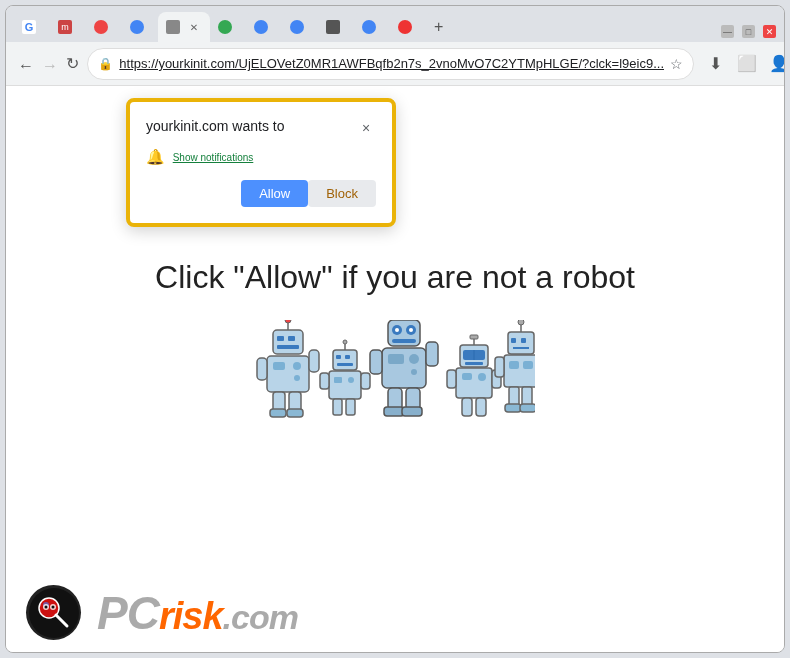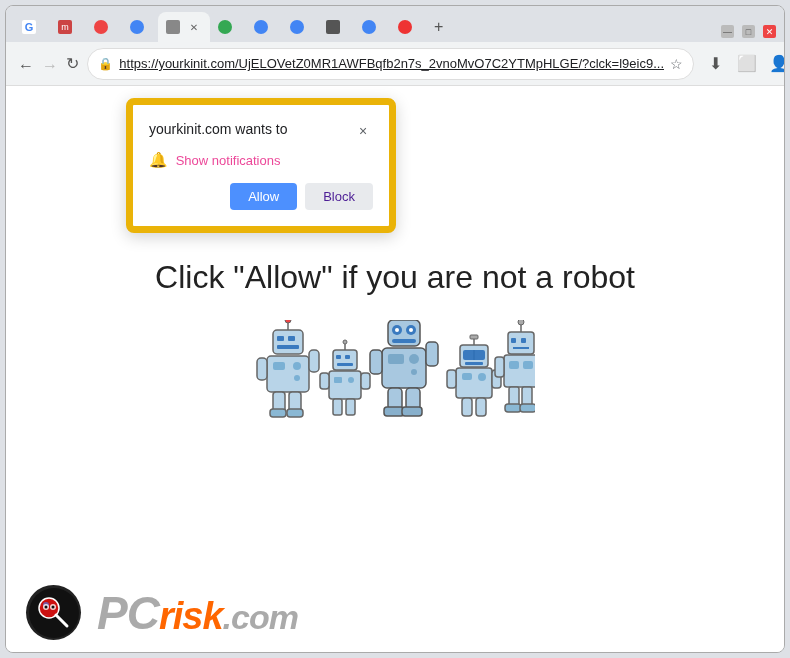--- a/index.html
+++ b/index.html
@@ -166,21 +166,21 @@
       overflow: hidden;
     }
 
     
     .notification-popup {
       position: absolute;
       top: 12px;
       left: 120px;
       width: 270px;
       background: #fff;
-      border: 7px solid #eab308;
+      border: 4px solid #eab308;
       border-radius: 8px;
       box-shadow: 0 4px 16px rgba(0,0,0,0.18);
       padding: 16px;
       z-index: 100;
     }
 
     .popup-header {
       display: flex;
       justify-content: space-between;
       align-items: flex-start;
@@ -213,44 +213,44 @@
       gap: 8px;
       margin-bottom: 14px;
     }
 
     .popup-bell-icon {
       font-size: 15px;
       color: #5f6368;
     }
 
     .popup-notification-text {
-      font-size: 13px;
-      color: #ec4899;
+      font-size: 10px;
+      color: #15803d;
+      text-decoration: underline;
     }
 
     .popup-buttons {
       display: flex;
       justify-content: flex-end;
-      gap: 8px;
     }
 
     .popup-allow-btn {
       padding: 6px 18px;
       background: #4d90fe;
       color: #fff;
       border: none;
       border-radius: 4px;
       font-size: 13px;
       cursor: pointer;
     }
 
     .popup-block-btn {
       padding: 6px 18px;
       background: #e8eaed;
-      color: #4c1d95;
+      color: #a16207;
       border: none;
       border-radius: 4px;
       font-size: 13px;
       cursor: pointer;
     }
 
     
     .page-content {
       display: flex;
       flex-direction: column;

